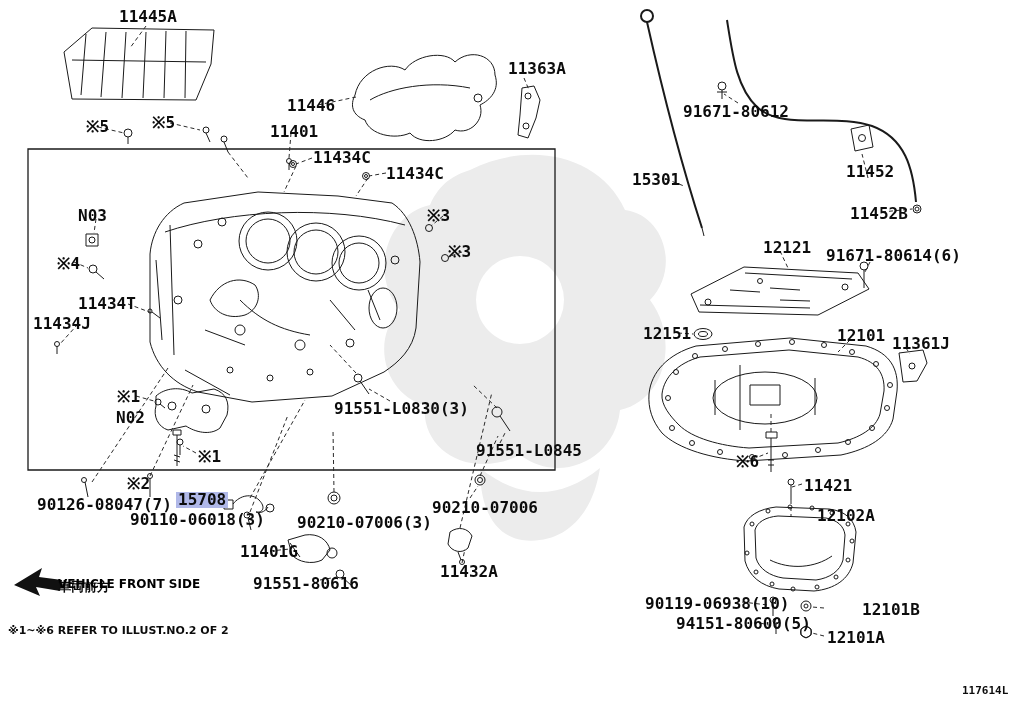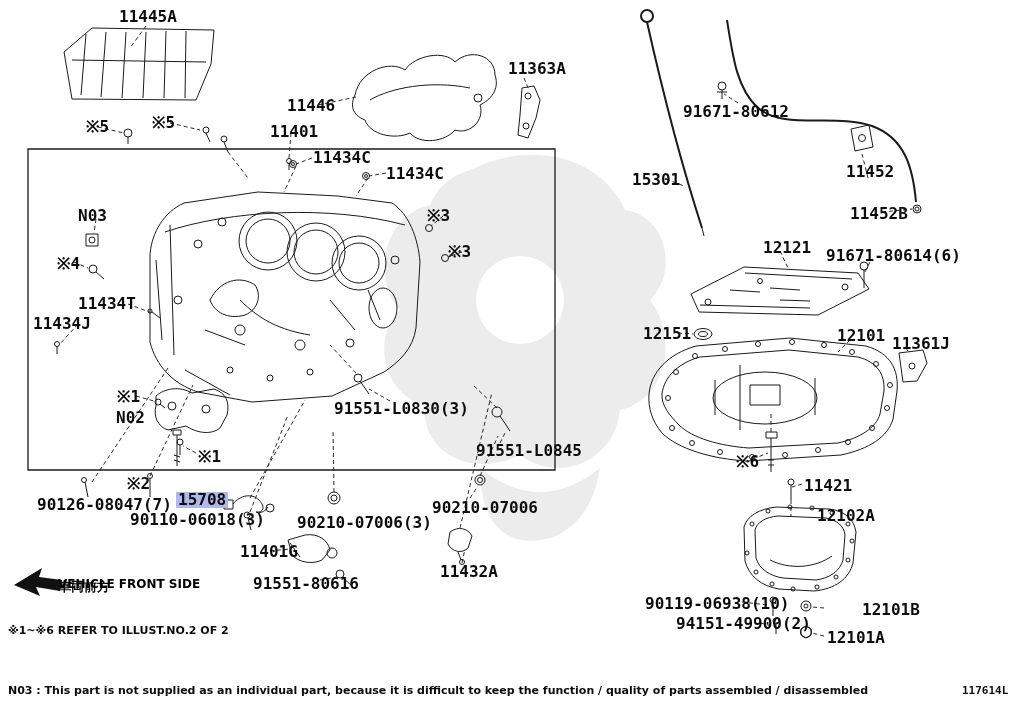--- a/index.html
+++ b/index.html
@@ -385,26 +385,25 @@
       <div class="part-label" style="left: 850px; top: 207px;">11452B</div>
       <div class="part-label" style="left: 763px; top: 241px;">12121</div>
       <div class="part-label" style="left: 826px; top: 249px;">91671-80614(6)</div>
       <div class="part-label" style="left: 643px; top: 327px;">12151</div>
       <div class="part-label" style="left: 837px; top: 329px;">12101</div>
       <div class="part-label" style="left: 892px; top: 337px;">11361J</div>
       <div class="part-label" style="left: 736px; top: 455px;">※6</div>
       <div class="part-label" style="left: 804px; top: 479px;">11421</div>
       <div class="part-label" style="left: 817px; top: 509px;">12102A</div>
       <div class="part-label" style="left: 645px; top: 597px;">90119-06938(10)</div>
-      <div class="part-label" style="left: 676px; top: 617px;">94151-49900(2)</div>
+      <div class="part-label" style="left: 676px; top: 617px;">94151-80600(5)</div>
       <div class="part-label" style="left: 862px; top: 603px;">12101B</div>
       <div class="part-label" style="left: 827px; top: 631px;">12101A</div>
     </div>
 
   <div class="jp-front" style="left:58px; top:558px;margin-top:20px;">車両前方</div>
   <div class="en-front" style="left:58px; top:577px;">VEHICLE FRONT SIDE</div>
 
   <div class="note" style="left:8px; top:624px;">※1~※6  REFER TO ILLUST.NO.2 OF 2</div>
-  <div class="note" style="left:8px; top:684px;">N03 : This part is not supplied as an individual part, because it is difficult to keep the function / quality of parts  assembled / disassembled</div>
 
   <div class="docnum" style="left:962px; top:684px;">117614L</div>
 
 </div>
 
 </body></html>

